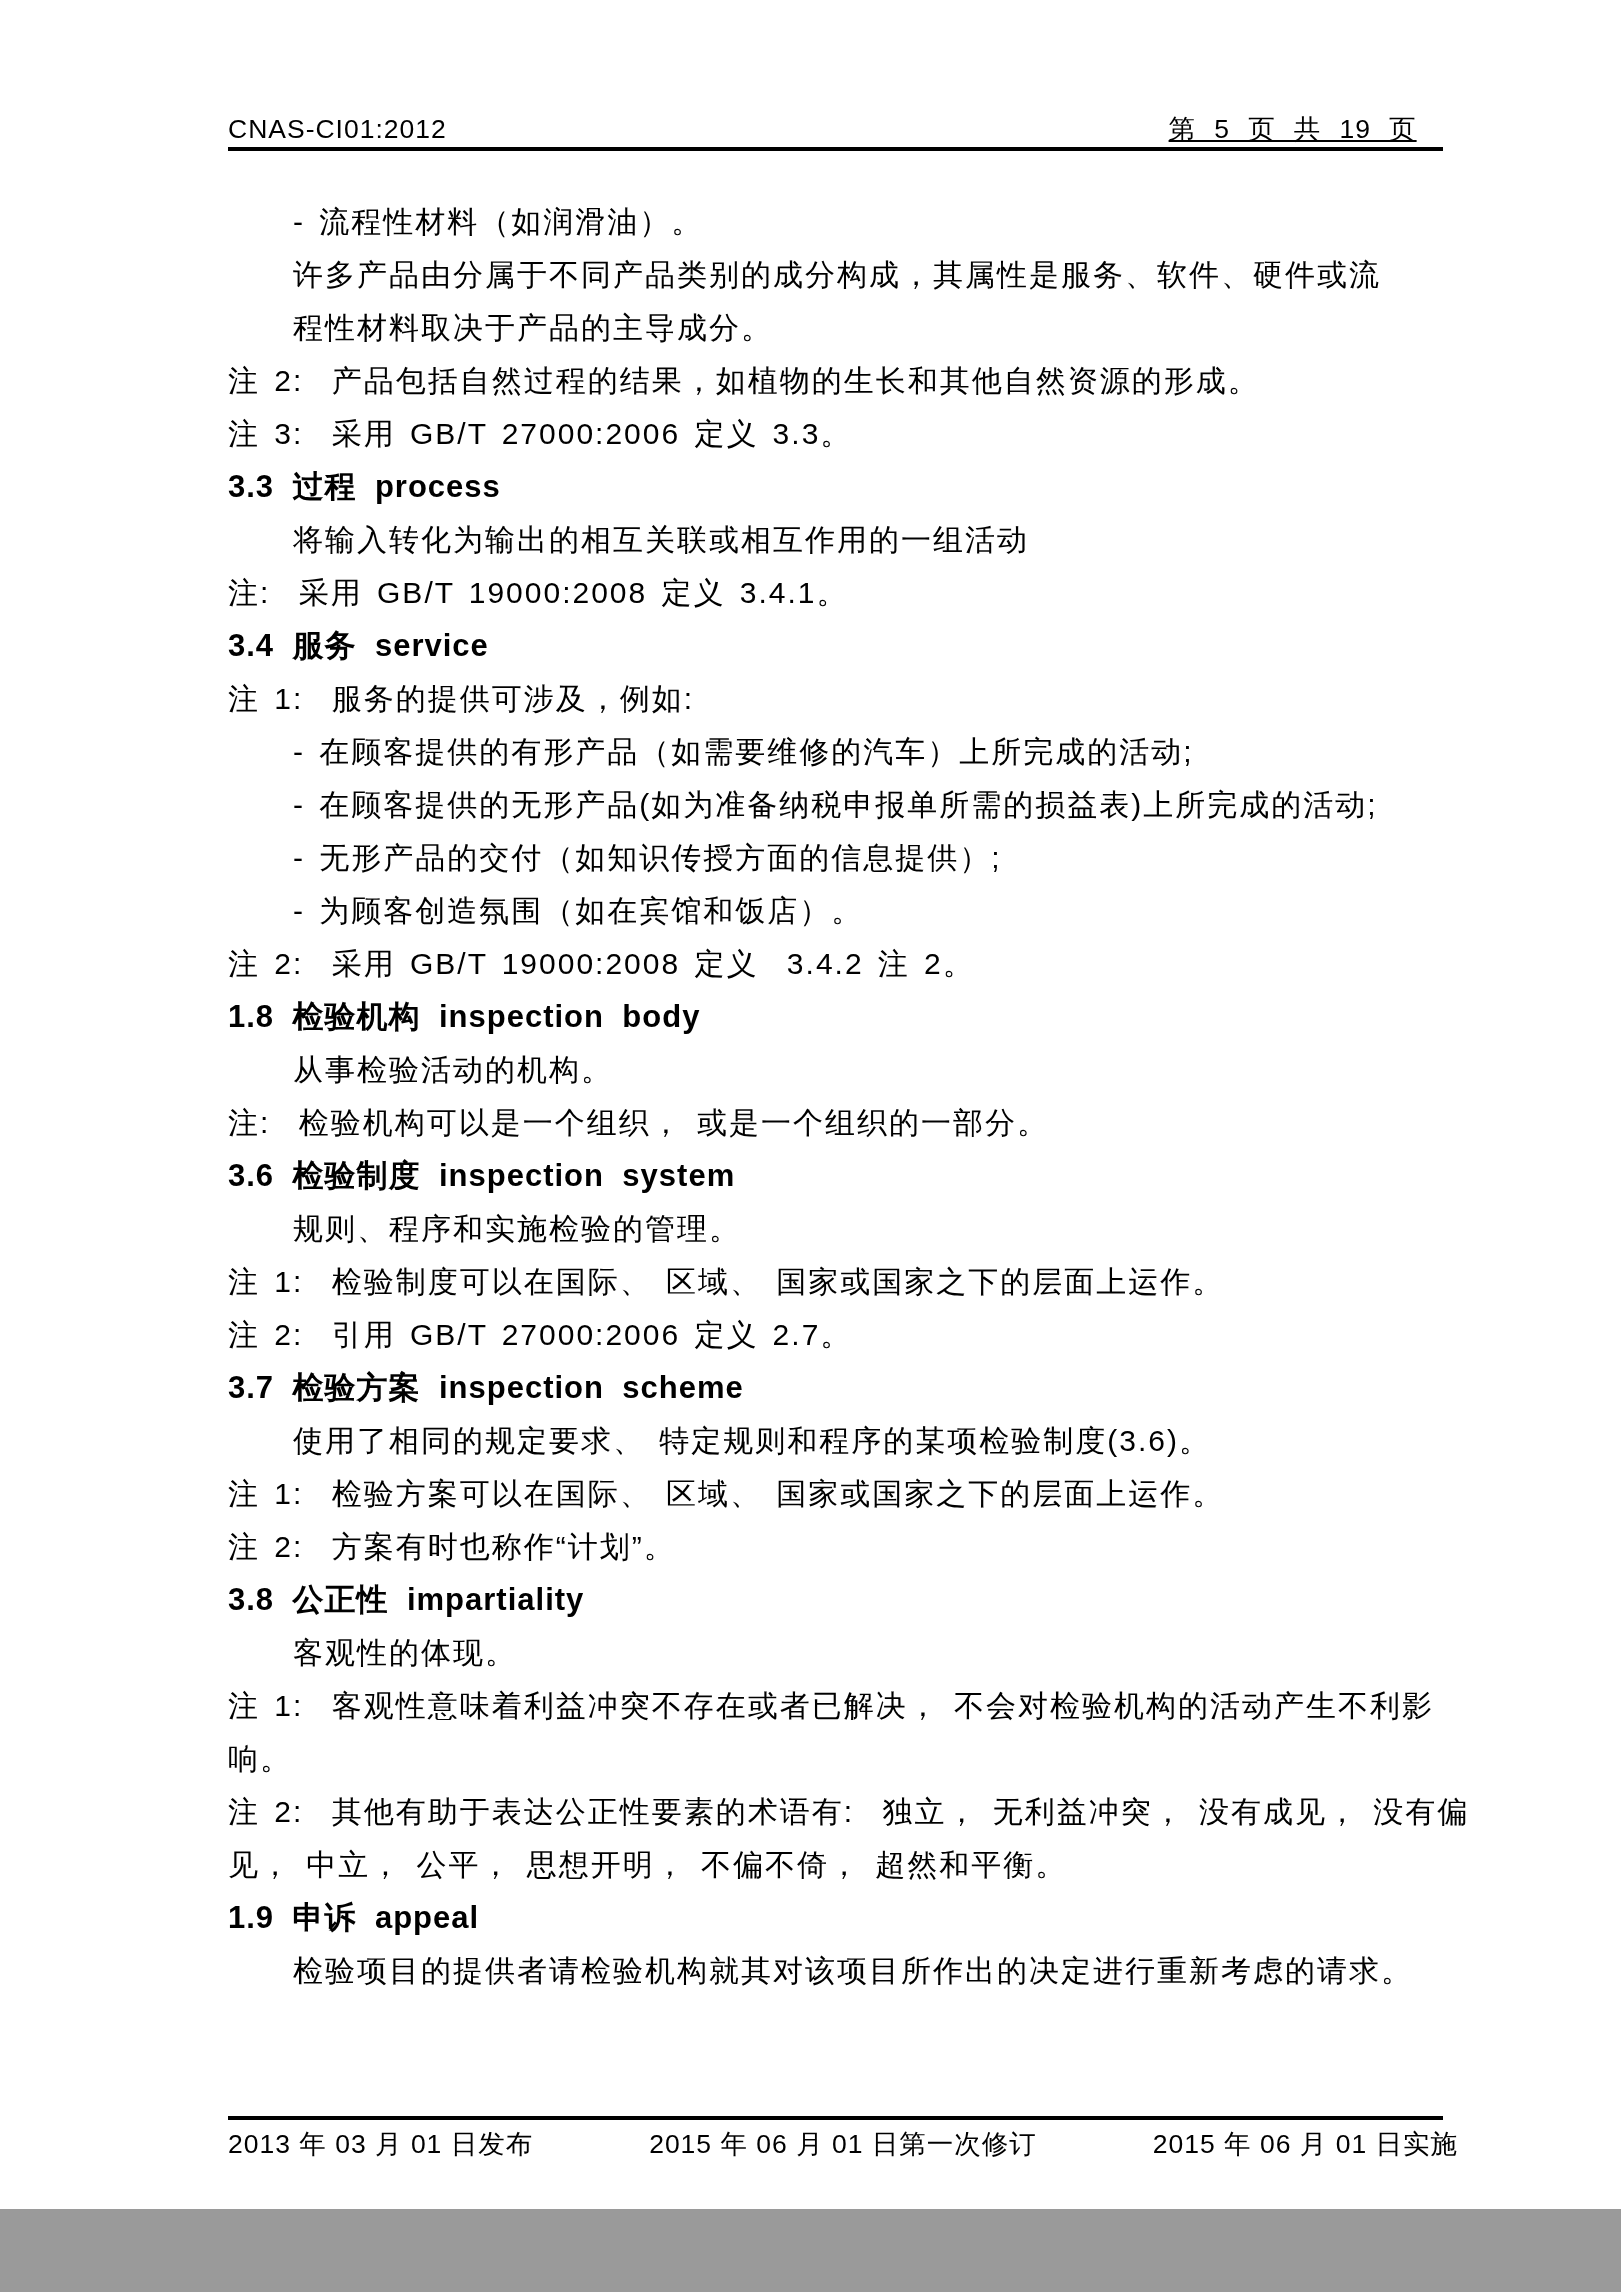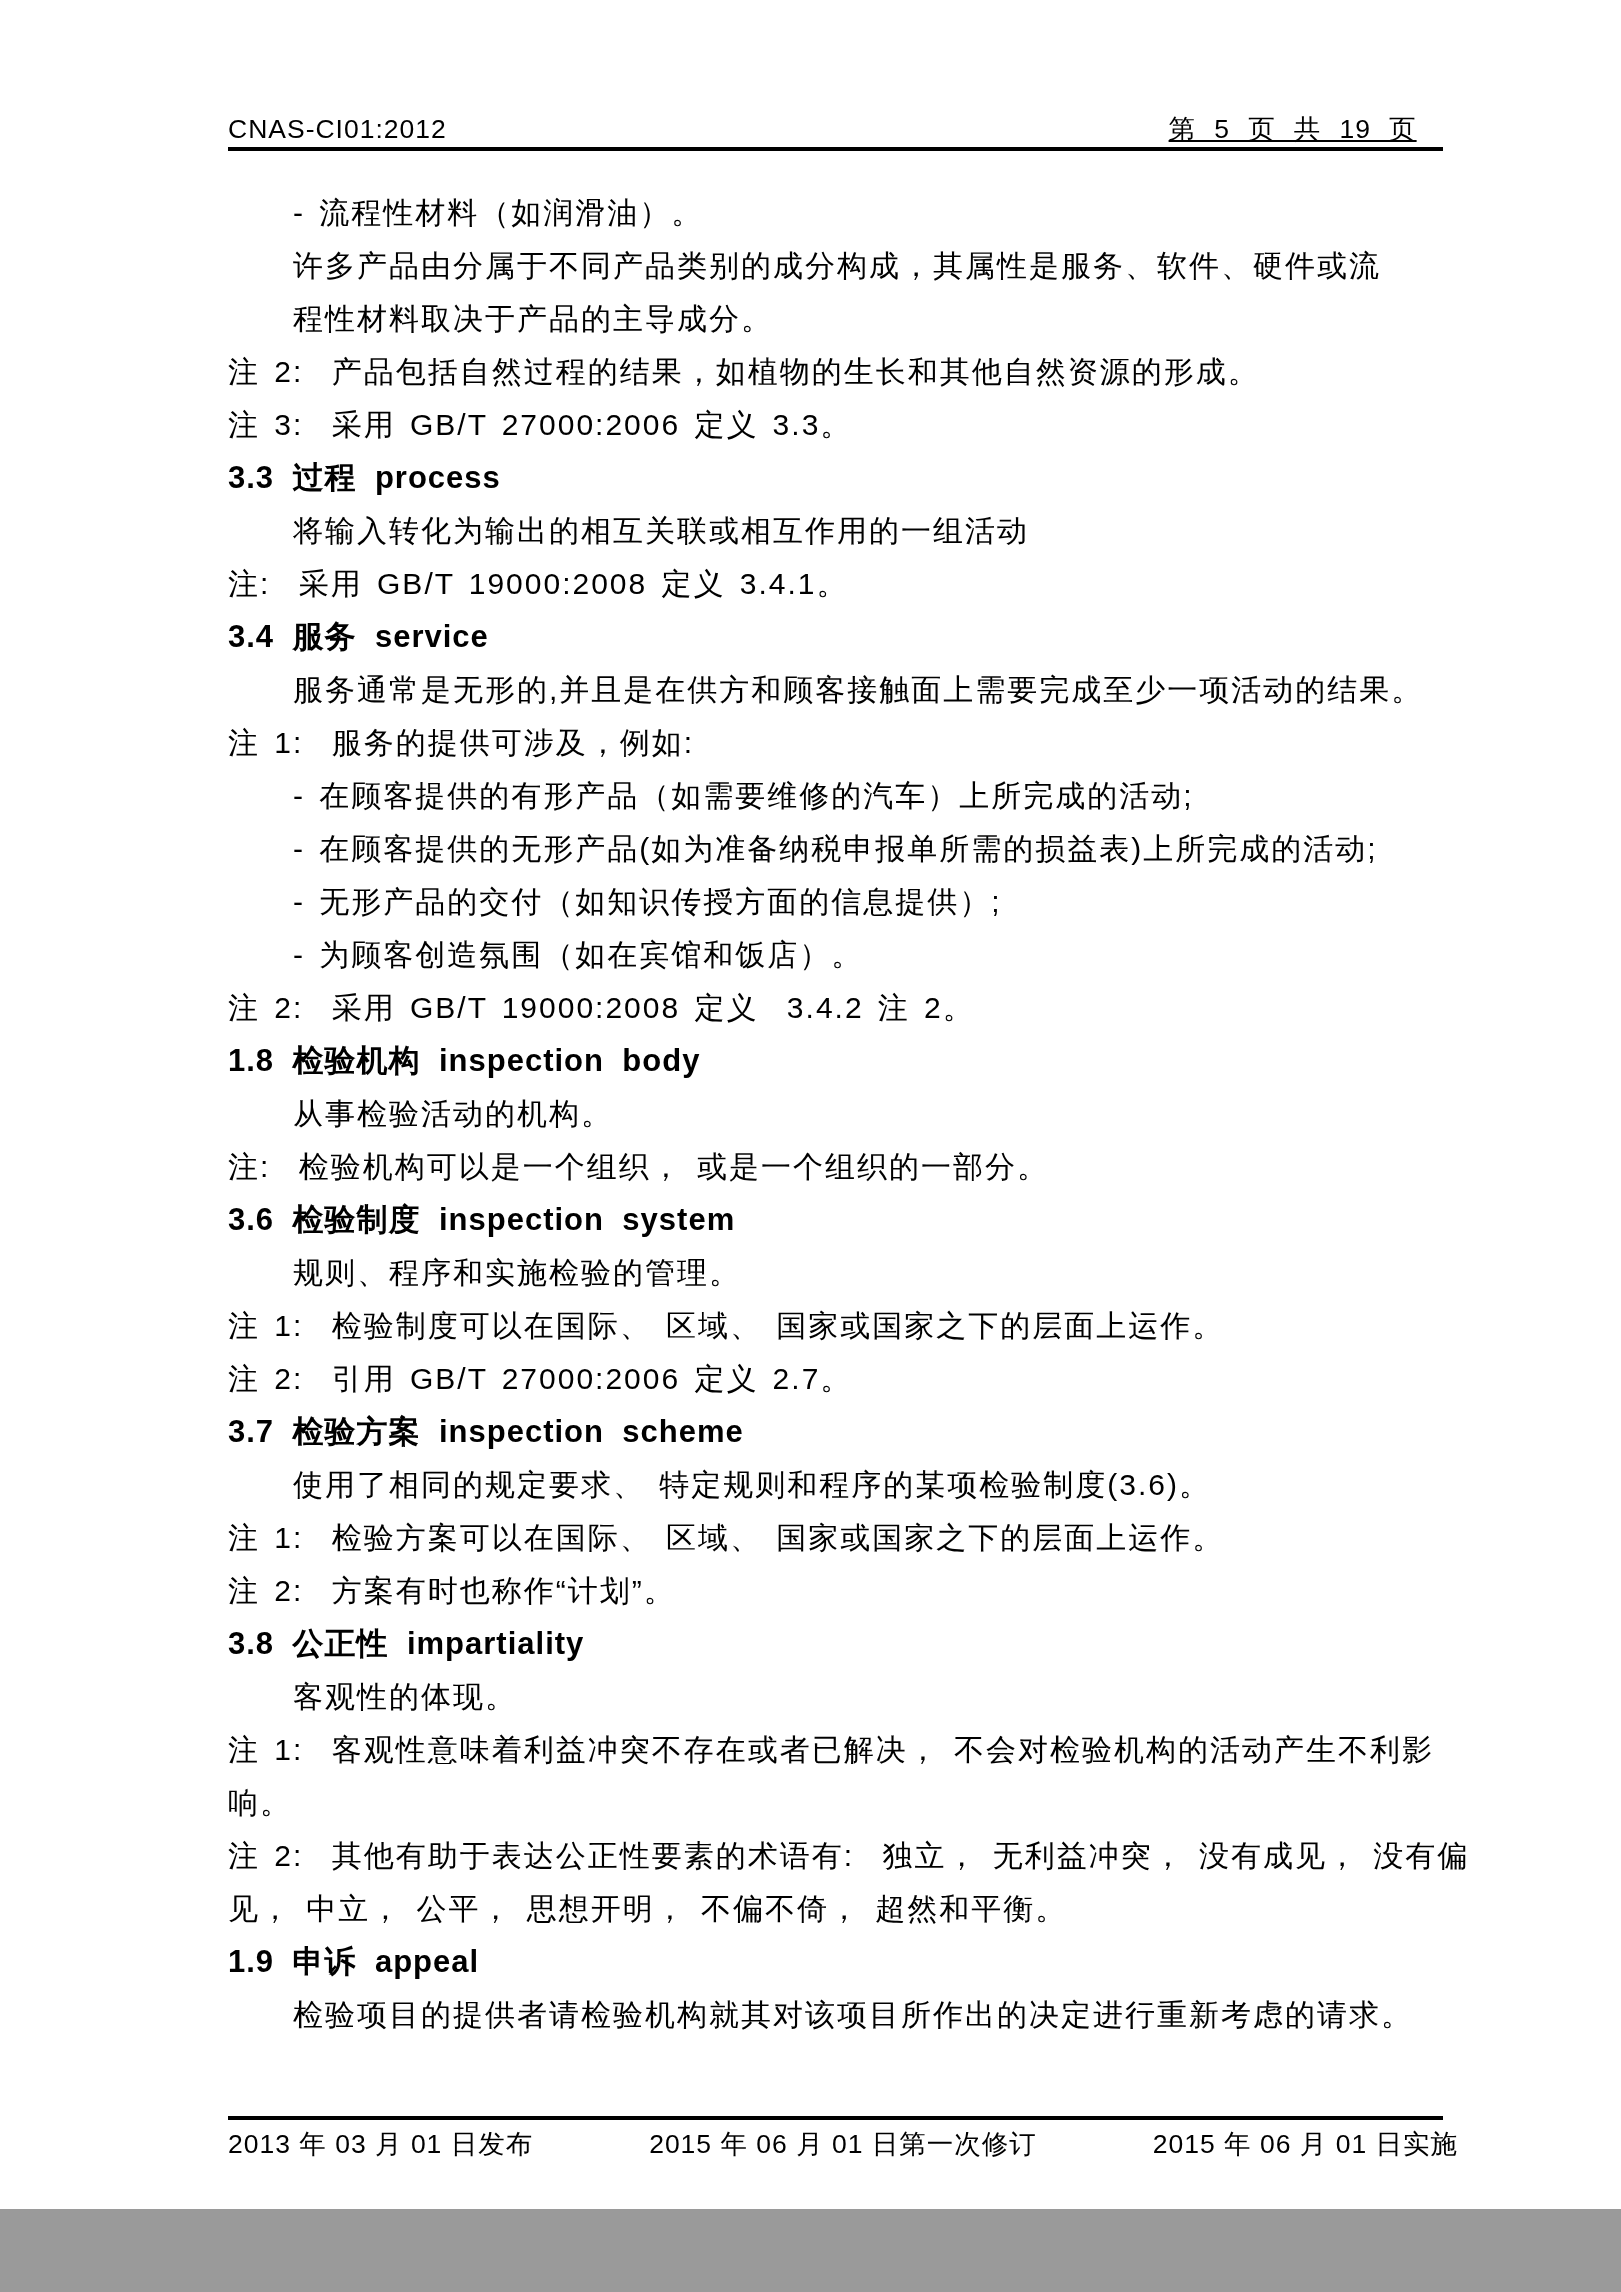--- a/index.html
+++ b/index.html
@@ -18,21 +18,21 @@
     display:flex;justify-content:space-between;align-items:flex-end;
     font-size:26.5px;letter-spacing:1px;line-height:39px;
   }
   .page-num{margin-right:27.4px;word-spacing:9.8px;text-decoration:underline;}
   .header-rule{
     position:absolute;top:147px;left:228px;width:1215px;height:3.9px;
     background:#000;
   }
   
   .doc-body{
-    position:absolute;top:186px;left:228px;width:1235px;
+    position:absolute;top:195px;left:228px;width:1235px;
   }
   .ln{
     height:53px;line-height:53px;
     font-size:30px;letter-spacing:2px;word-spacing:3.9px;
     white-space:pre;
     font-family:"Liberation Sans","DejaVu Serif",serif;
   }
   .ln.para,.ln.list,.ln.cont{padding-left:65px;}
   .ln.heading{
     font-family:Liberation Sans, sans-serif;
@@ -63,21 +63,20 @@
   <div class="doc-body" id="doc-body">
       <div class="ln list">- 流程性材料（如润滑油）。</div>
       <div class="ln cont">许多产品由分属于不同产品类别的成分构成，其属性是服务、软件、硬件或流</div>
       <div class="ln cont">程性材料取决于产品的主导成分。</div>
       <div class="ln note">注 2:  产品包括自然过程的结果，如植物的生长和其他自然资源的形成。</div>
       <div class="ln note">注 3:  采用 GB/T 27000:2006 定义 3.3。</div>
       <div class="ln heading">3.3 过程 process</div>
       <div class="ln para">将输入转化为输出的相互关联或相互作用的一组活动</div>
       <div class="ln note">注:  采用 GB/T 19000:2008 定义 3.4.1。</div>
       <div class="ln heading">3.4 服务 service</div>
-      <div class="ln para">服务通常是无形的,并且是在供方和顾客接触面上需要完成至少一项活动的结果。</div>
       <div class="ln note">注 1:  服务的提供可涉及，例如:</div>
       <div class="ln list">- 在顾客提供的有形产品（如需要维修的汽车）上所完成的活动;</div>
       <div class="ln list">- 在顾客提供的无形产品(如为准备纳税申报单所需的损益表)上所完成的活动;</div>
       <div class="ln list">- 无形产品的交付（如知识传授方面的信息提供）;</div>
       <div class="ln list">- 为顾客创造氛围（如在宾馆和饭店）。</div>
       <div class="ln note">注 2:  采用 GB/T 19000:2008 定义  3.4.2 注 2。</div>
       <div class="ln heading">1.8 检验机构 inspection body</div>
       <div class="ln para">从事检验活动的机构。</div>
       <div class="ln note">注:  检验机构可以是一个组织， 或是一个组织的一部分。</div>
       <div class="ln heading">3.6 检验制度 inspection system</div>

